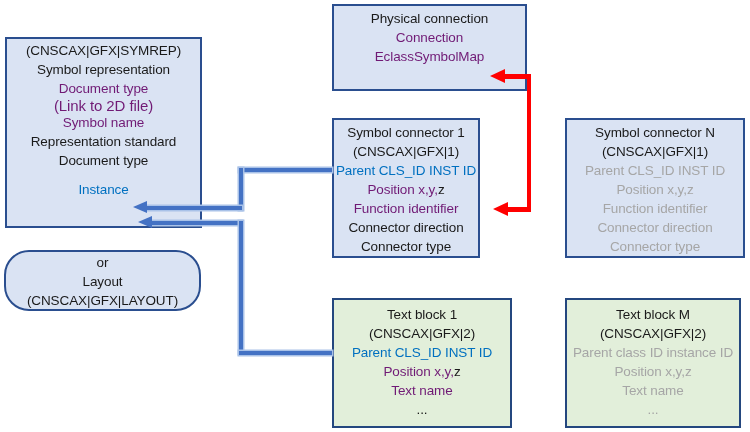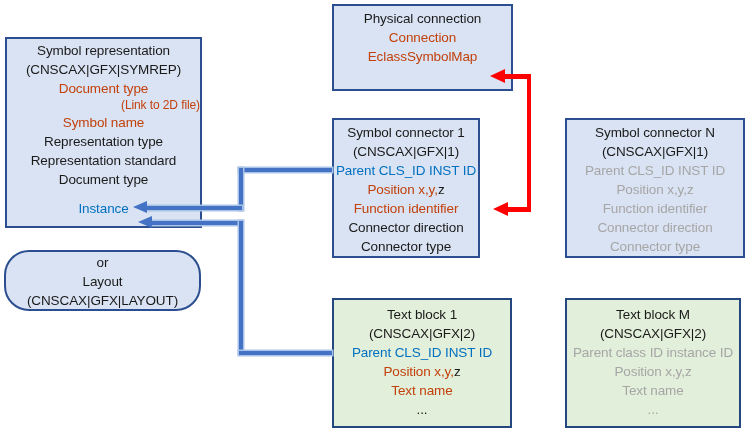--- a/index.html
+++ b/index.html
@@ -7,22 +7,22 @@
     position:relative;width:750px;height:432px;background:#ffffff;overflow:hidden;
     font-family:"Liberation Sans",sans-serif;letter-spacing:-0.1px;
   }
   .box{
     position:absolute;box-sizing:border-box;
     border:2px solid #2A4E8F;background:#DAE3F3;
     text-align:center;font-size:13.5px;color:#1a1a1a;
   }
   .box.green{background:#E2EFDA;border-color:#24477F;}
   .ln{line-height:19px;white-space:nowrap;}
-  .ln.small{font-size:12px;line-height:15px;text-align:right;}
-  .red{color:#c2410c;}
+  .ln.small{font-size:15px;line-height:15px;}
+  .red{color:#701a75;}
   .blu{color:#0070C0;}
   .gry{color:#A6A6A6;}
   .bold{font-weight:normal;}
   .spacer{height:10px;}
   
   .bl{position:absolute;background:#4472C4;box-shadow:0 0 0 1.5px #A9C2E8;}
   .bl.h{height:3.5px;}
   .bl.v{width:3.5px;}
   .bl-arrow{position:absolute;width:0;height:0;
     border-top:6.5px solid transparent;border-bottom:6.5px solid transparent;
@@ -34,39 +34,38 @@
   .rl-arrow{position:absolute;width:0;height:0;
     border-top:7px solid transparent;border-bottom:7px solid transparent;
     border-right:15px solid #FF0000;}
 </style>
 </head>
 <body>
 
 <div class="canvas">
 
   <div class="box" style="left:5px;top:37px;width:197px;height:191px;padding-top:2px;">
+    <div class="ln">(CNSCAX|GFX|SYMREP)</div>
     <div class="ln">Symbol representation</div>
-    <div class="ln">(CNSCAX|GFX|SYMREP)</div>
     <div class="ln red">Document type</div>
     <div class="ln small red">(Link to 2D file)</div>
     <div class="ln red">Symbol name</div>
-    <div class="ln">Representation type</div>
     <div class="ln">Representation standard</div>
     <div class="ln">Document type</div>
     <div class="spacer"></div>
     <div class="ln blu bold">Instance</div>
   </div>
 
   <div class="box" style="left:4px;top:250px;width:197px;height:61px;padding-top:1px;border-radius:25px;">
     <div class="ln">or</div>
     <div class="ln">Layout</div>
     <div class="ln">(CNSCAX|GFX|LAYOUT)</div>
   </div>
 
-  <div class="box" style="left:332px;top:4px;width:181px;height:87px;padding-top:3px;">
+  <div class="box" style="left:332px;top:4px;width:195px;height:87px;padding-top:3px;">
     <div class="ln">Physical connection</div>
     <div class="ln red">Connection</div>
     <div class="ln red">EclassSymbolMap</div>
   </div>
 
   <div class="box" style="left:332px;top:118px;width:148px;height:140px;padding-top:3px;">
     <div class="ln">Symbol connector 1</div>
     <div class="ln">(CNSCAX|GFX|1)</div>
     <div class="ln blu">Parent CLS_ID INST ID</div>
     <div class="ln"><span class="red">Position x,y,</span><span>z</span></div>

